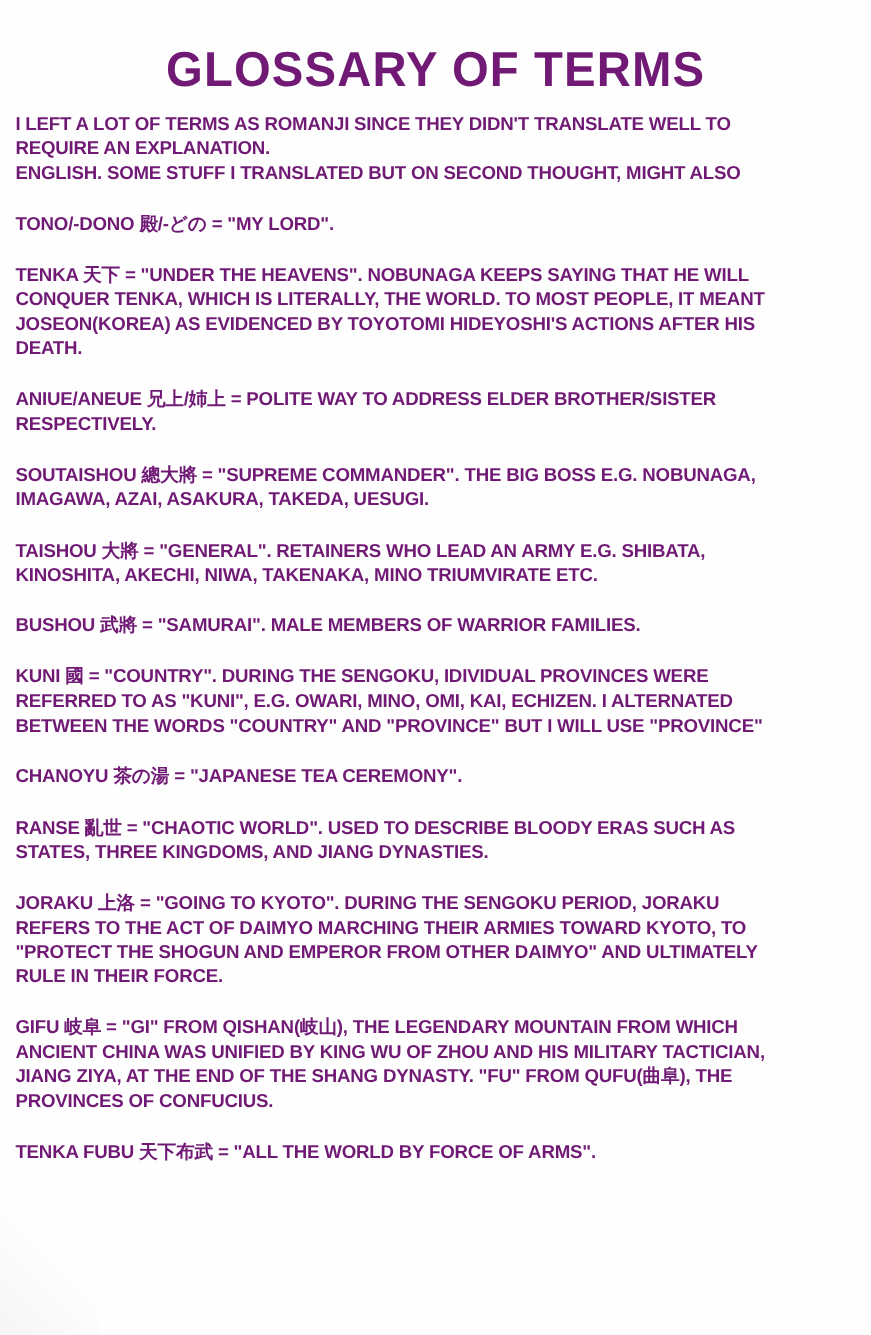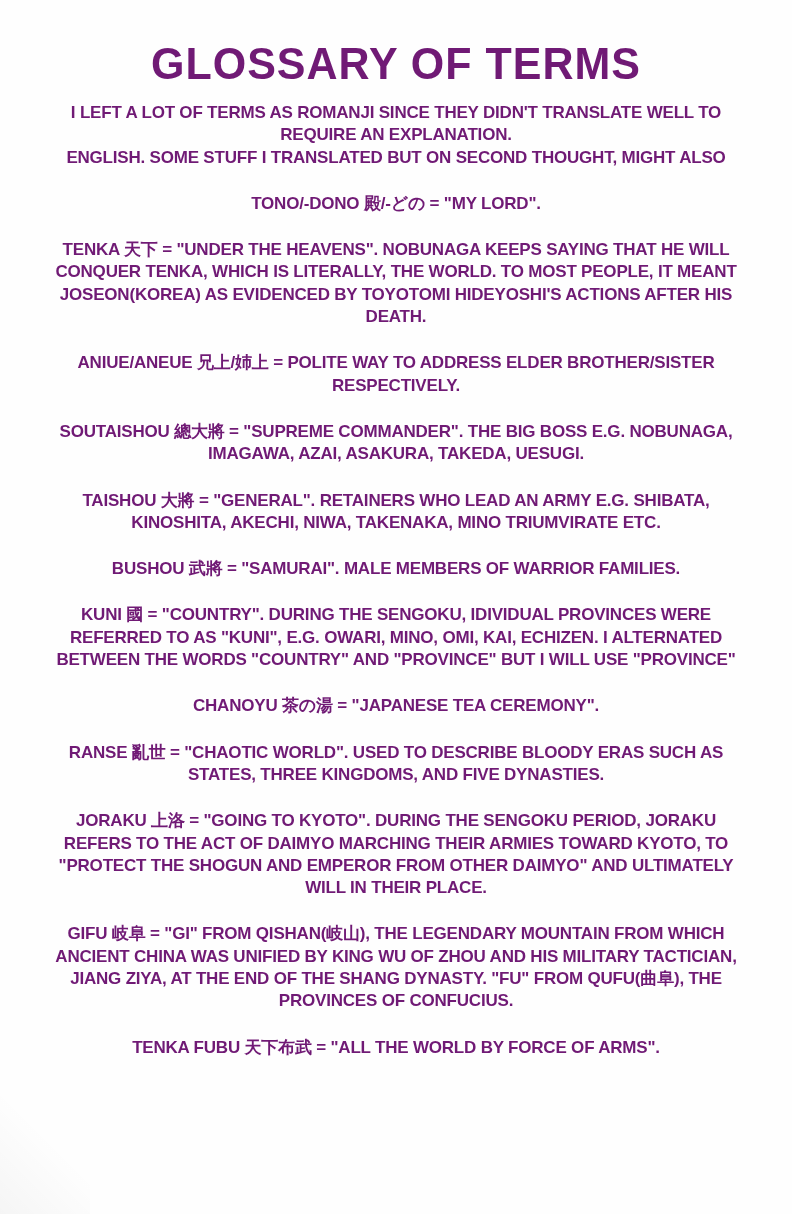--- a/index.html
+++ b/index.html
@@ -24,21 +24,20 @@
     line-height: 46px;
     letter-spacing: 1px;
     text-align: center;
     padding-top: 40px;
     margin-bottom: 16px;
     white-space: nowrap;
     transform: scaleY(1.04);
   }
   .para {
     margin-bottom: 24px;
-    text-align: center;
   }
   .line {
     font-weight: bold;
     font-size: 17px;
     line-height: 22.3px;
     letter-spacing: -0.2px;
     white-space: pre;
   }
   
   .scan-smudge {
@@ -89,27 +88,27 @@
       <div class="para">
         <div class="line">KUNI 國 = "COUNTRY". DURING THE SENGOKU, IDIVIDUAL PROVINCES WERE</div>
         <div class="line">REFERRED TO AS "KUNI", E.G. OWARI, MINO, OMI, KAI, ECHIZEN. I ALTERNATED</div>
         <div class="line">BETWEEN THE WORDS "COUNTRY" AND "PROVINCE" BUT I WILL USE "PROVINCE"</div>
       </div>
       <div class="para">
         <div class="line">CHANOYU 茶の湯 = "JAPANESE TEA CEREMONY".</div>
       </div>
       <div class="para">
         <div class="line">RANSE 亂世 = "CHAOTIC WORLD". USED TO DESCRIBE BLOODY ERAS SUCH AS</div>
-        <div class="line">STATES, THREE KINGDOMS, AND FIVE DYNASTIES.</div>
+        <div class="line">STATES, THREE KINGDOMS, AND JIANG DYNASTIES.</div>
       </div>
       <div class="para">
         <div class="line">JORAKU 上洛 = "GOING TO KYOTO". DURING THE SENGOKU PERIOD, JORAKU</div>
         <div class="line">REFERS TO THE ACT OF DAIMYO MARCHING THEIR ARMIES TOWARD KYOTO, TO</div>
         <div class="line">"PROTECT THE SHOGUN AND EMPEROR FROM OTHER DAIMYO" AND ULTIMATELY</div>
-        <div class="line">WILL IN THEIR PLACE.</div>
+        <div class="line">RULE IN THEIR FORCE.</div>
       </div>
       <div class="para">
         <div class="line">GIFU 岐阜 = "GI" FROM QISHAN(岐山), THE LEGENDARY MOUNTAIN FROM WHICH</div>
         <div class="line">ANCIENT CHINA WAS UNIFIED BY KING WU OF ZHOU AND HIS MILITARY TACTICIAN,</div>
         <div class="line">JIANG ZIYA, AT THE END OF THE SHANG DYNASTY. "FU" FROM QUFU(曲阜), THE</div>
         <div class="line">PROVINCES OF CONFUCIUS.</div>
       </div>
       <div class="para">
         <div class="line">TENKA FUBU 天下布武 = "ALL THE WORLD BY FORCE OF ARMS".</div>
       </div>

